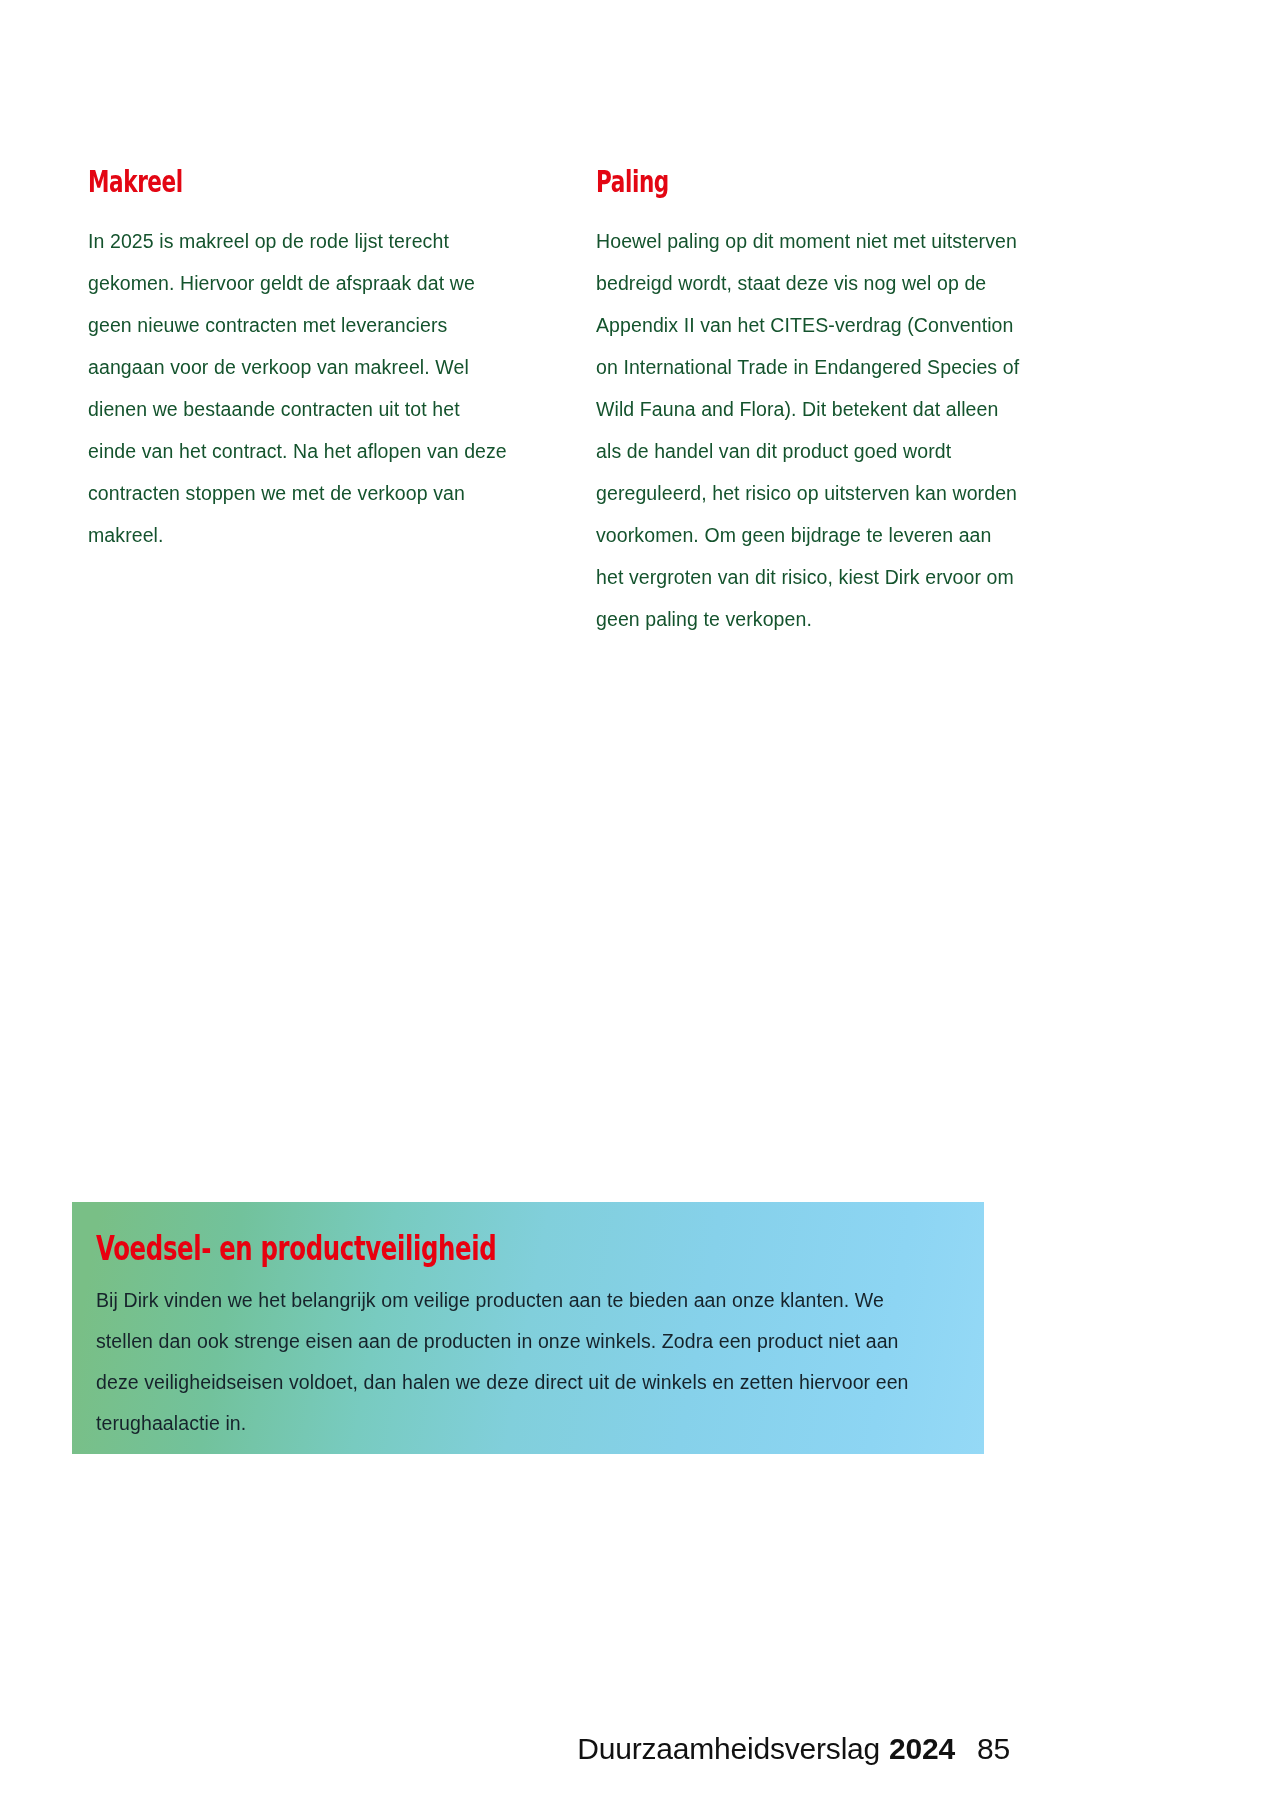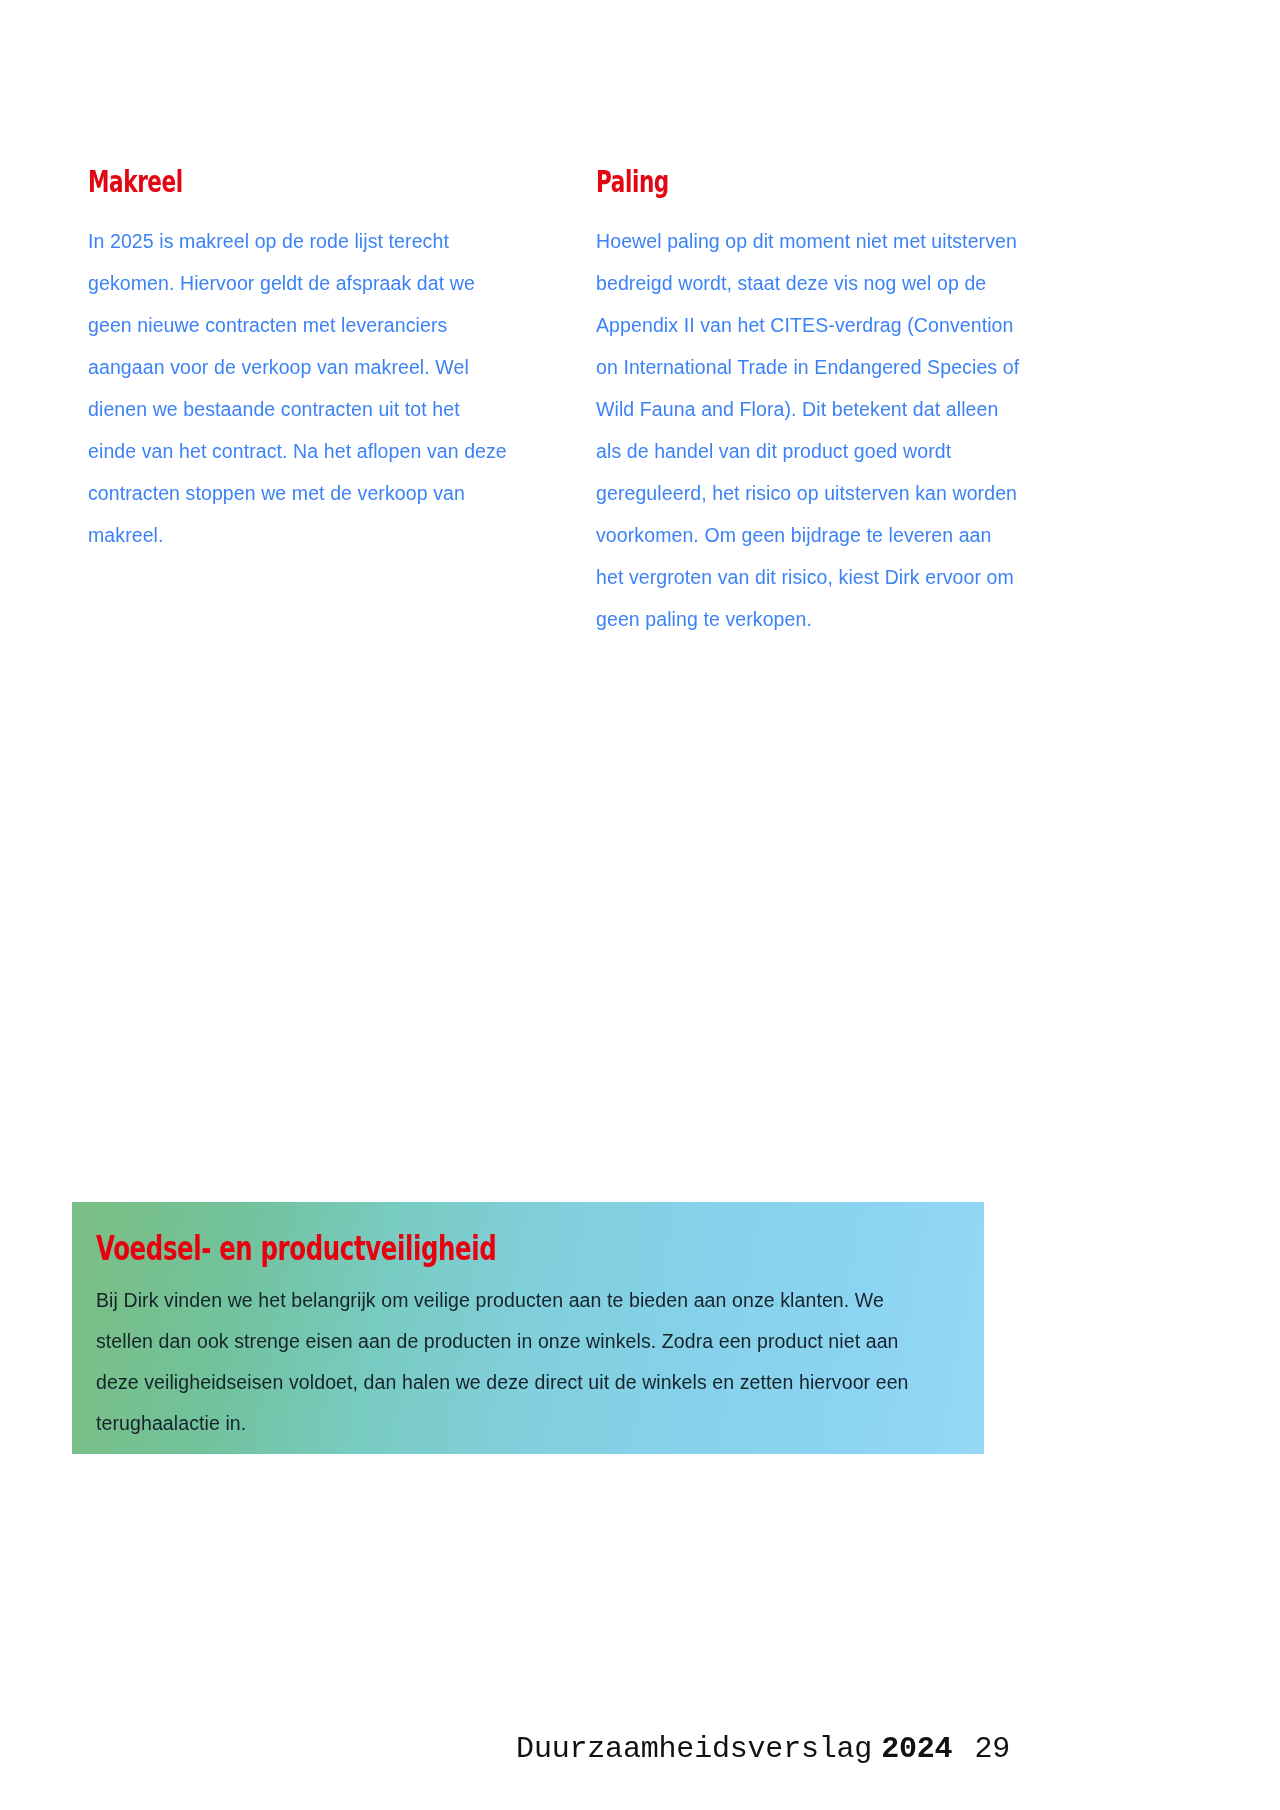--- a/index.html
+++ b/index.html
@@ -47,21 +47,21 @@
     margin: 0 0 22px 0;
     transform: scaleX(0.72);
     transform-origin: left center;
     white-space: nowrap;
   }
 
   .body-text {
     font-family: "Liberation Sans", sans-serif;
     font-size: 19.5px;
     line-height: 42px;
-    color: #3b82f6;
+    color: #14532d;
     margin: 0;
     letter-spacing: 0.1px;
   }
 
   
   .callout {
     position: absolute;
     left: 72px;
     top: 1202px;
     width: 912px;
@@ -105,21 +105,21 @@
   }
 
   
   .footer {
     position: absolute;
     right: 262px;
     bottom: 44px;
     display: flex;
     align-items: center;
     gap: 0;
-    font-family: Liberation Mono, monospace;
+    font-family: Liberation Sans, sans-serif;
     font-size: 30px;
     color: #111111;
     white-space: nowrap;
   }
   .footer-title { font-weight: 400; letter-spacing: -0.2px; }
   .footer-year  { font-weight: 700; margin-left: 9px; letter-spacing: -0.2px; }
   .footer-page  { font-weight: 400; margin-left: 22px; letter-spacing: -0.2px; }
 </style>
 </head>
 <body>
@@ -141,16 +141,16 @@
   </div>
 
   <div class="callout">
     <h2 class="callout-heading">Voedsel- en productveiligheid</h2>
     <p class="callout-text">Bij Dirk vinden we het belangrijk om veilige producten aan te bieden aan onze klanten. We stellen dan ook strenge eisen aan de producten in onze winkels. Zodra een product niet aan deze veiligheidseisen voldoet, dan halen we deze direct uit de winkels en zetten hiervoor een terughaalactie in.</p>
   </div>
 
   <div class="footer">
     <span class="footer-title">Duurzaamheidsverslag</span>
     <span class="footer-year">2024</span>
-    <span class="footer-page">29</span>
+    <span class="footer-page">85</span>
   </div>
 
 </div>
 
 </body></html>

